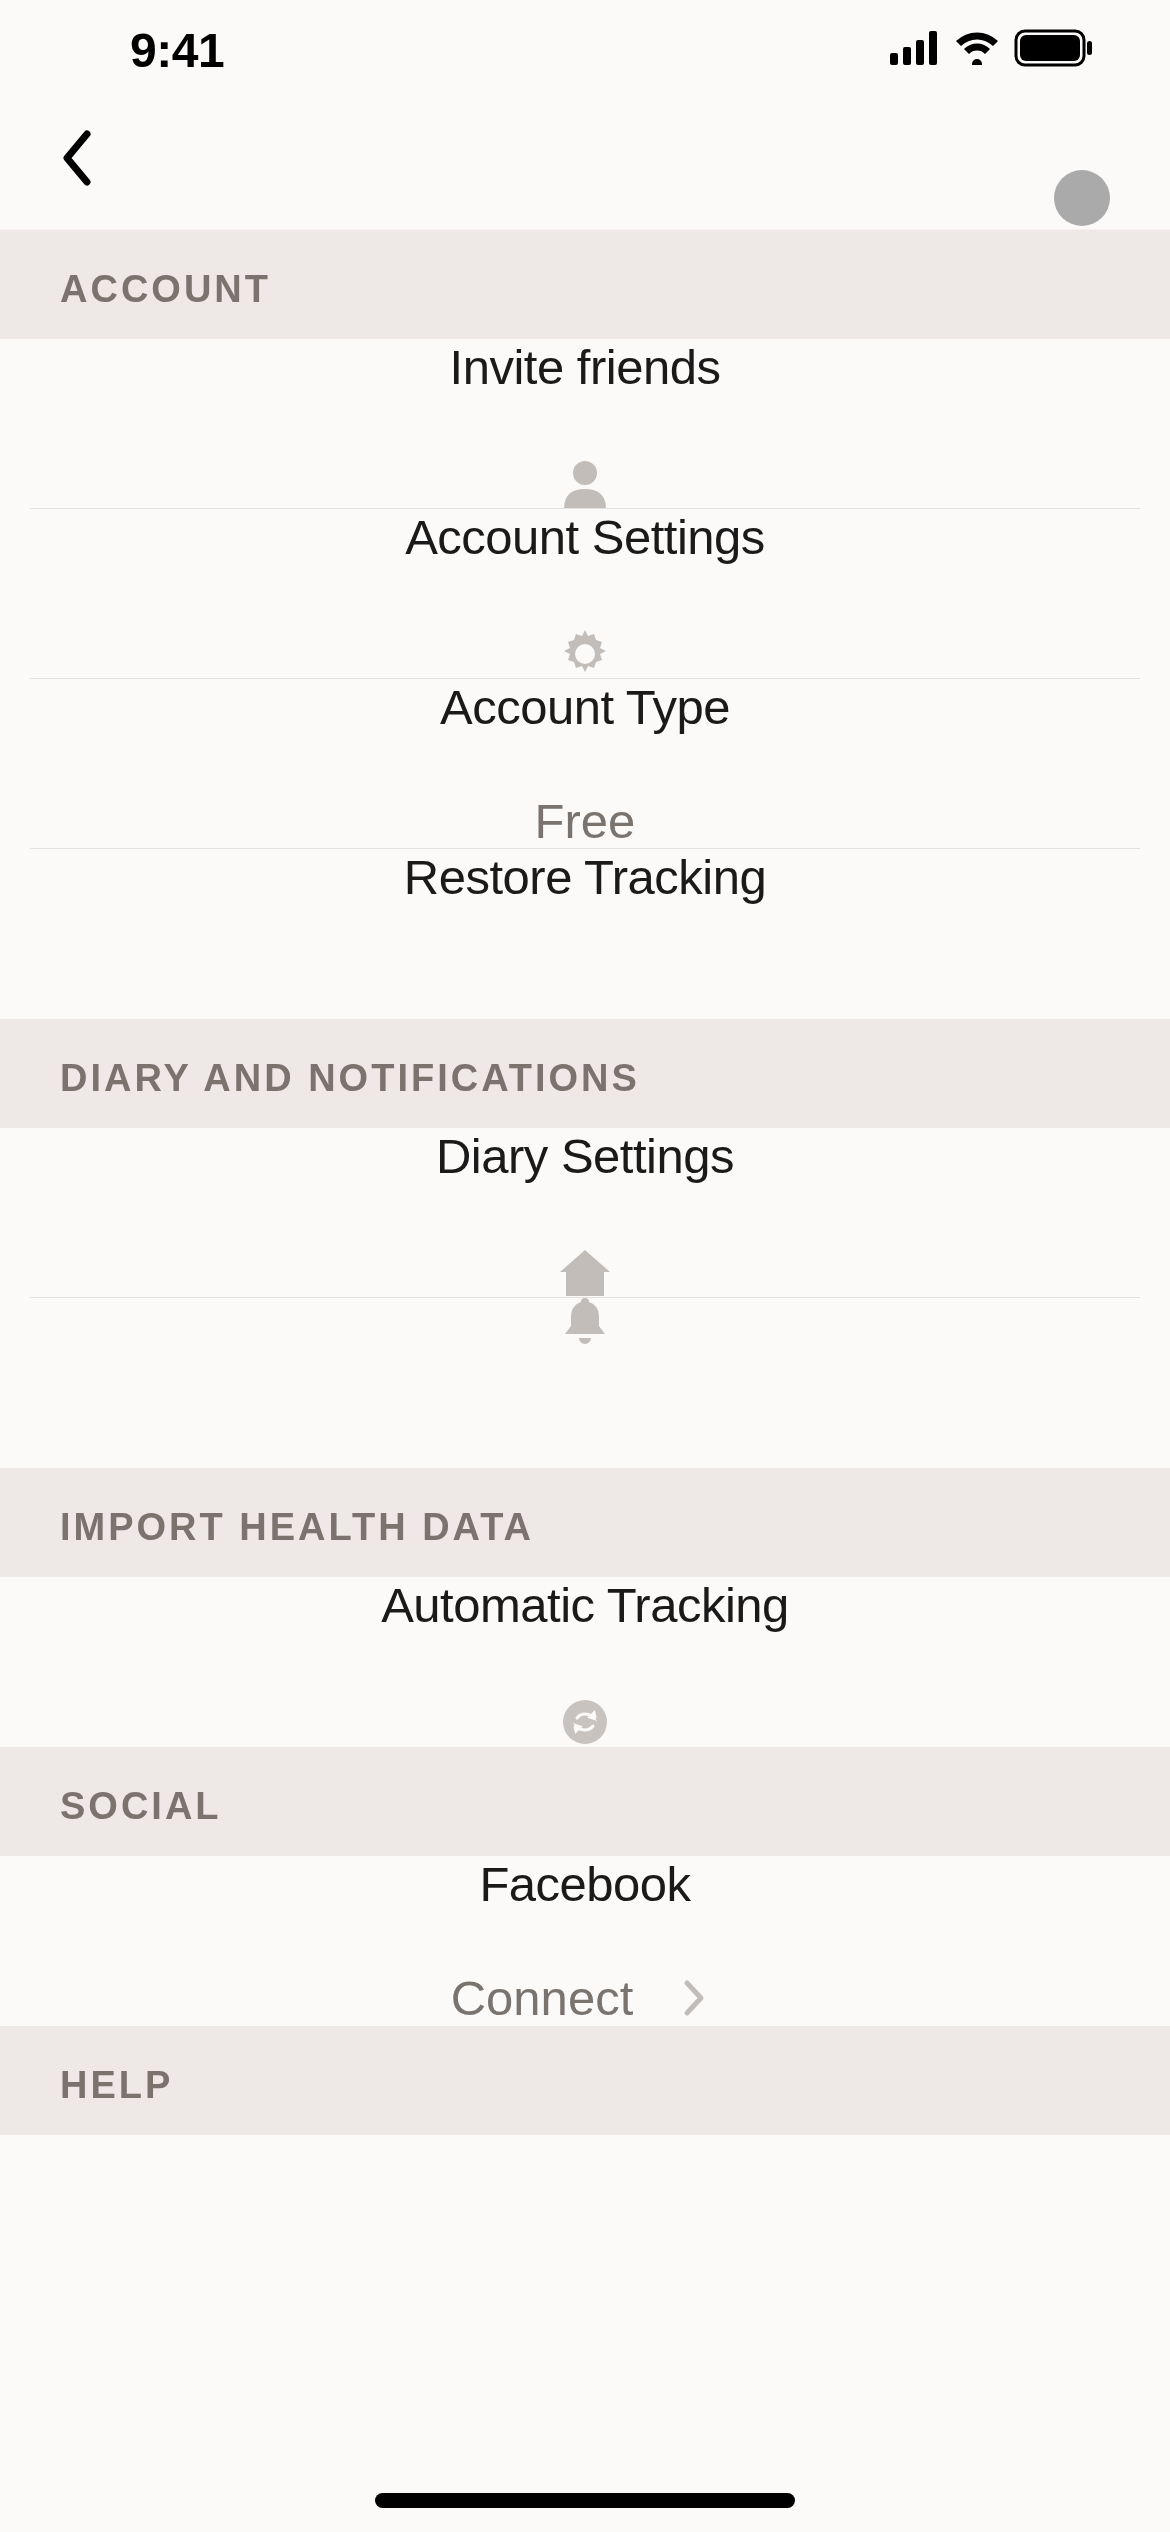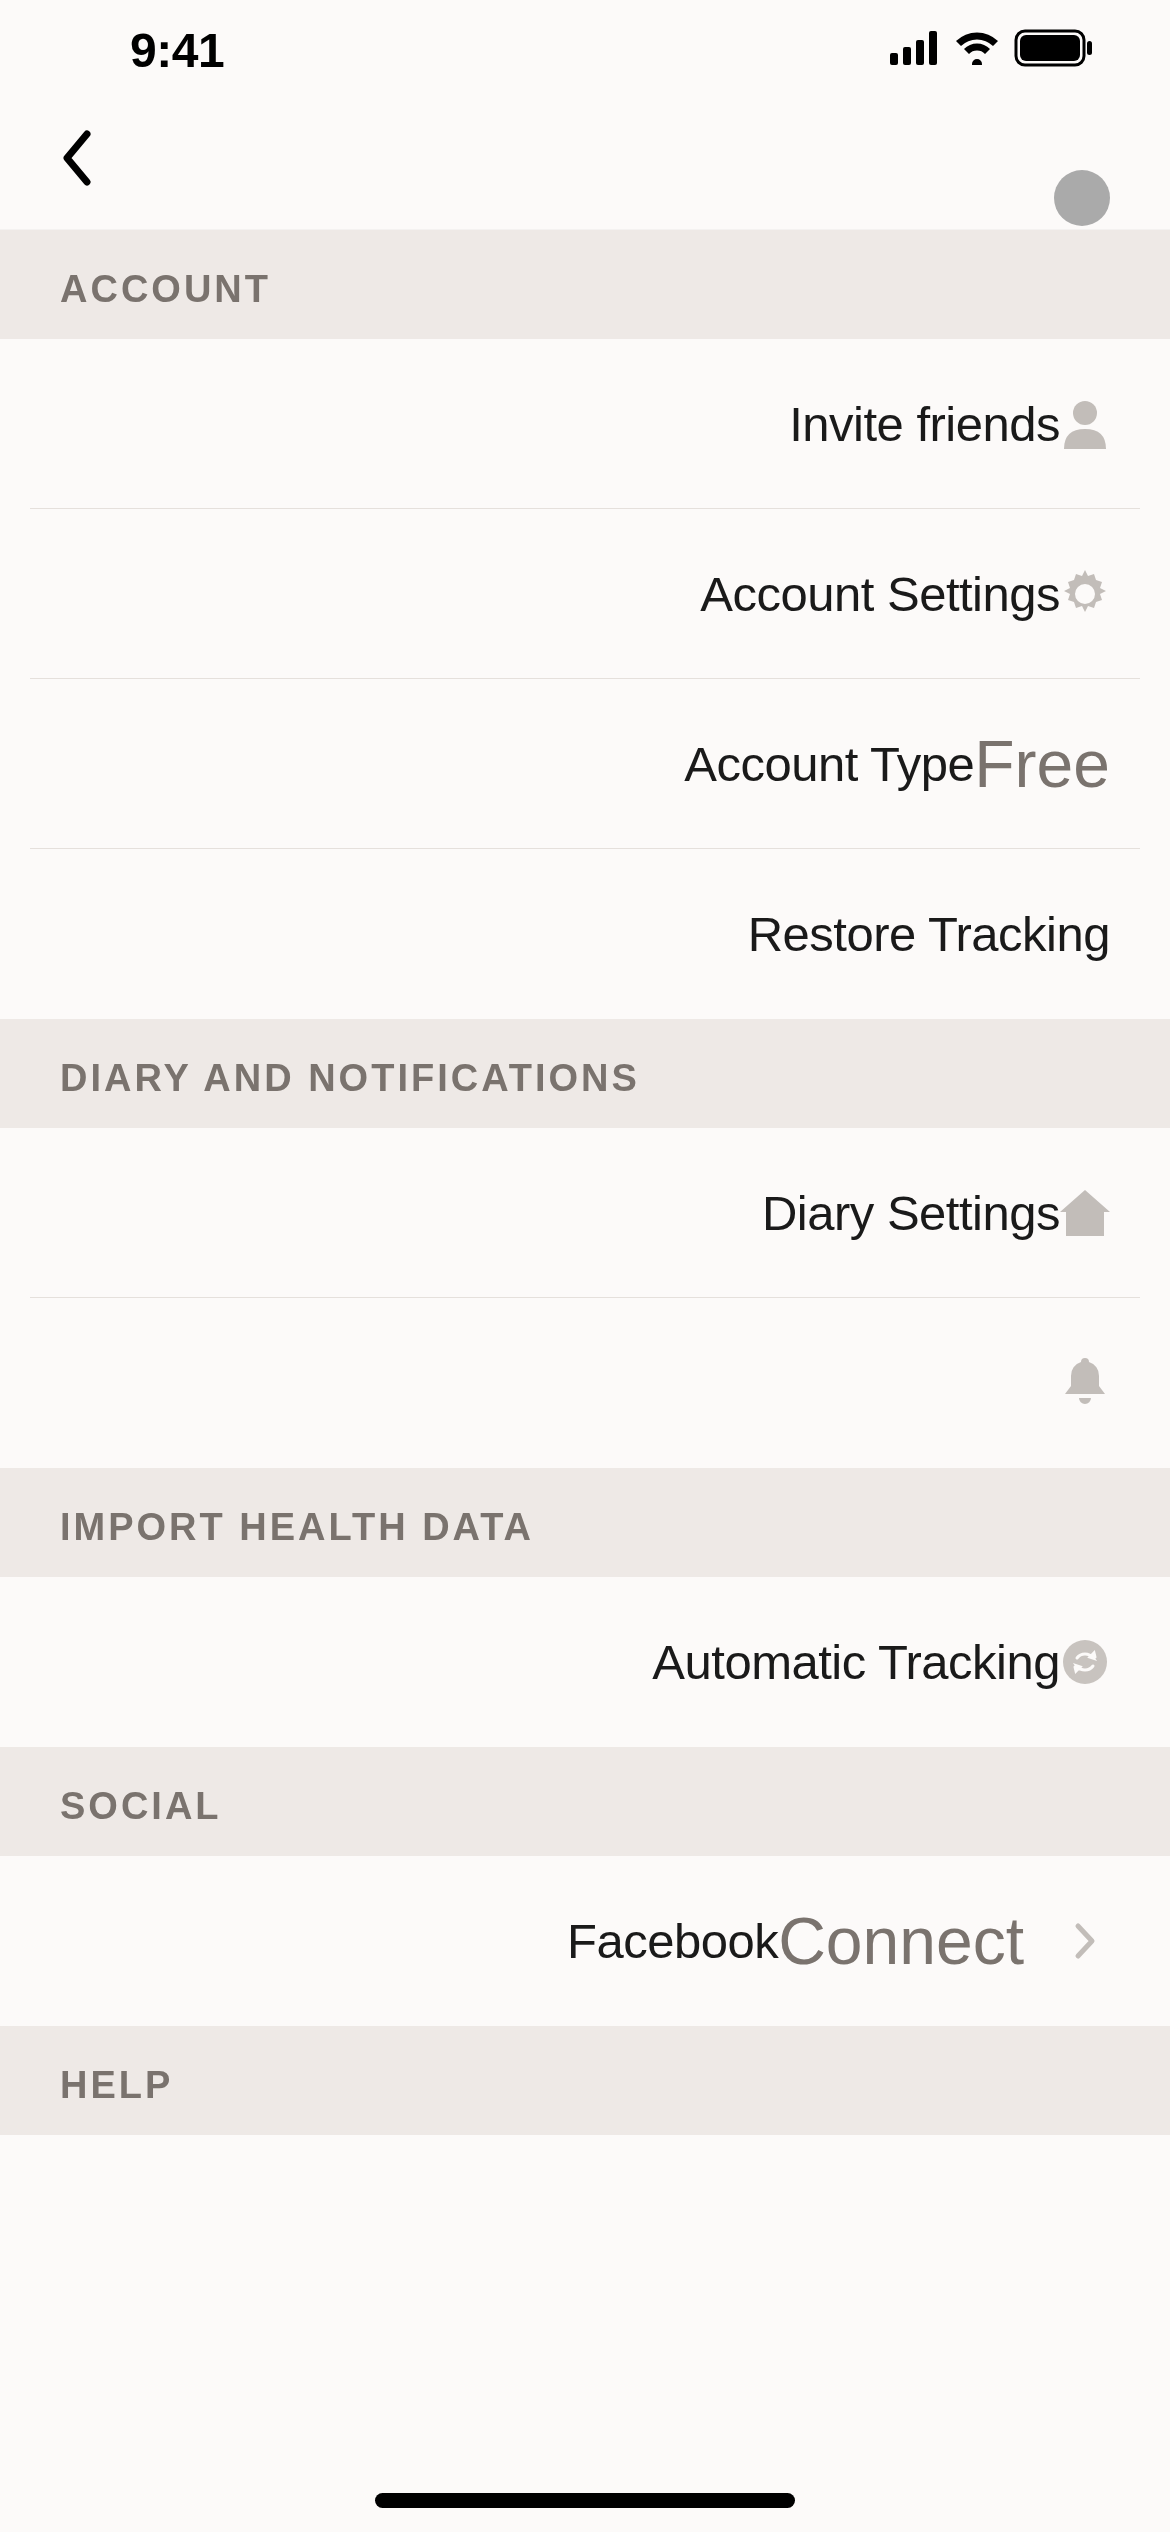--- a/index.html
+++ b/index.html
@@ -74,44 +74,45 @@
       font-size: 38px;
       font-weight: 600;
       letter-spacing: 3px;
       color: #7a736e;
     }
     .row {
       background: #fcfaf9;
       height: 170px;
       display: flex;
       align-items: center;
-      justify-content: flex-end;
-      padding: 8px 60px;
+      justify-content: space-between;
+      padding: 0 60px;
       position: relative;
+      flex-direction: column;
     }
     .row::after {
       content: "";
       position: absolute;
       bottom: 0;
       left: 30px;
       right: 30px;
       height: 1px;
       background: #e5e0dc;
     }
     .row.no-border::after {
       display: none;
     }
     .row-label {
       font-size: 49px;
       color: #1a1a1a;
       font-weight: 400;
       letter-spacing: -0.5px;
     }
     .row-value {
-      font-size: 66px;
+      font-size: 49px;
       color: #7a736e;
       font-weight: 400;
     }
     .row-right {
       display: flex;
       align-items: center;
       gap: 36px;
     }
     .icon-wrap {
       width: 50px;

